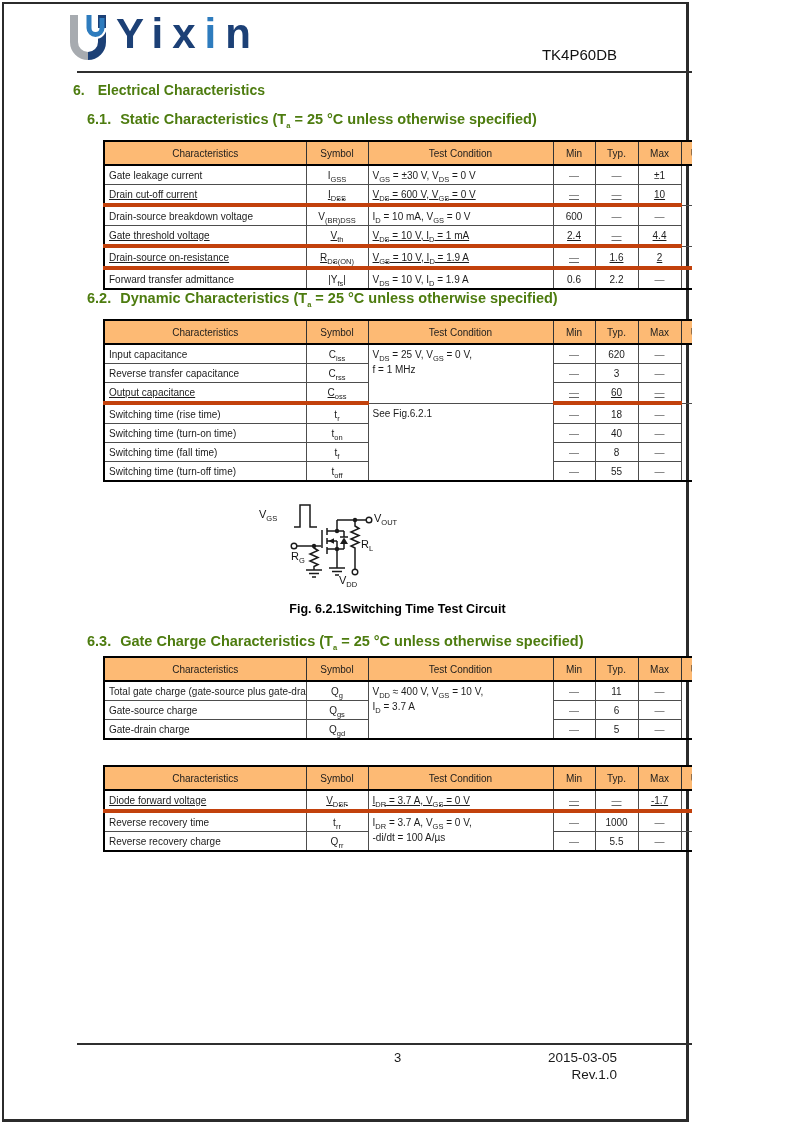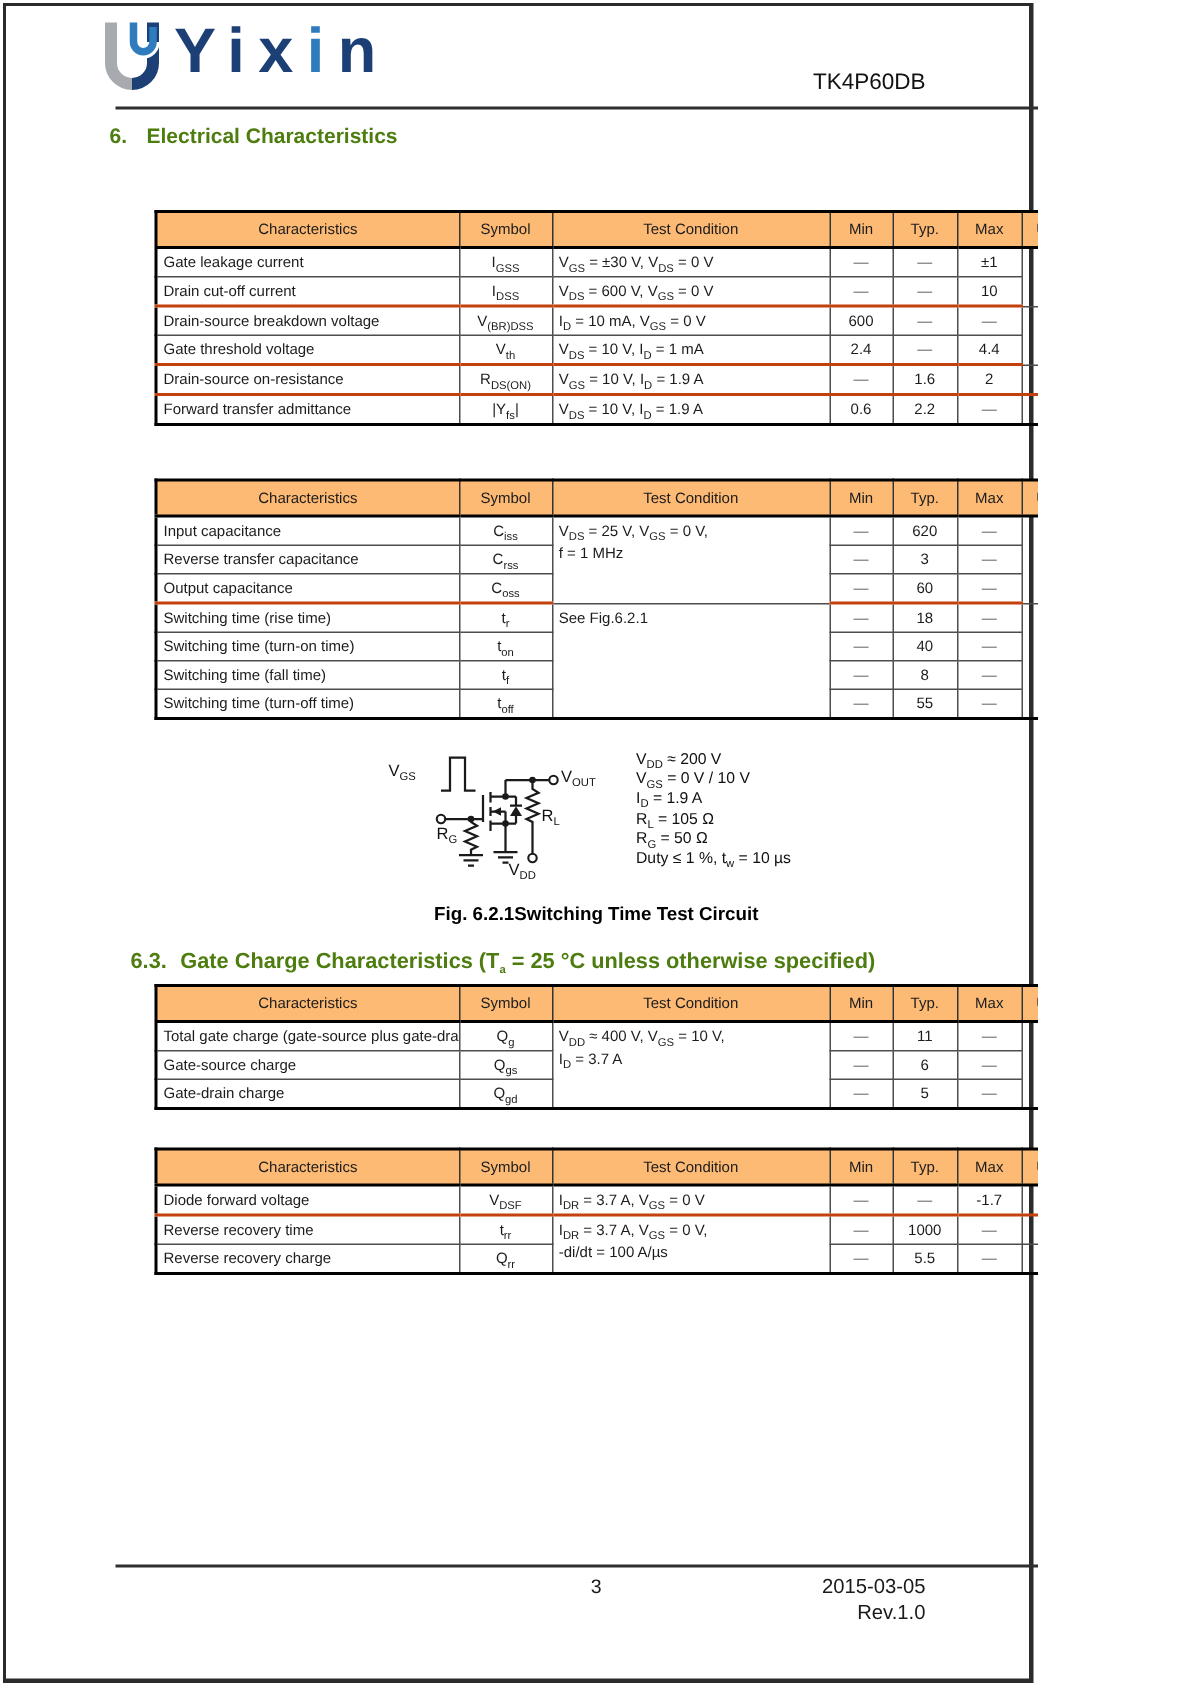--- a/index.html
+++ b/index.html
@@ -40,21 +40,21 @@
   table.spec th{
     background:#fdba74;font-weight:normal;height:22px;
     border:1px solid #333;border-bottom:2px solid #000;text-align:center;padding:0;
   }
   table.spec td{
     border:1px solid #4d4d4d;height:18px;padding:0;vertical-align:middle;
     text-align:center;overflow:hidden;white-space:nowrap;
   }
   table.spec td.left{text-align:left;padding-left:4px;}
   table.spec td.vtop{vertical-align:top;padding-top:2px;line-height:15px;}
-  table.spec tr.sep td{border-bottom:2px solid #c2410c;}
+  table.spec tr.sep td{border-bottom:4px solid #c2410c;text-decoration:underline;}
   table.spec td.dash{color:#666;}
   
   #circuit-svg{position:absolute;left:253px;top:490px;}
   .fig-label{position:absolute;font-size:11px;color:#111;white-space:nowrap;}
   #lbl-vgs{left:259px;top:508px;}
   #lbl-rg{left:291px;top:550px;}
   #lbl-vout{left:374px;top:512px;}
   #lbl-rl{left:361px;top:538px;}
   #lbl-vdd{left:339px;top:574px;}
   .conds{position:absolute;left:424px;top:500px;font-size:10.5px;line-height:13.2px;color:#111;}
@@ -79,20 +79,26 @@
     <path d="M23,3 V16 A6.5,6.5 0 0 0 36,16 V6" fill="none" stroke-width="5" stroke="#2e7cbe"></path>
   </svg>
   <div class="wordmark">
     <span style="color: rgb(28, 64, 118);">Y</span><span style="color: rgb(28, 64, 118);">i</span><span style="color: rgb(28, 64, 118);">x</span><span style="color: rgb(46, 124, 190);">i</span><span style="color: rgb(28, 64, 118);">n</span>
   </div>
   <div class="product">TK4P60DB</div>
   <div class="rule" id="header-rule"></div>
 
   <div class="h2" id="sec-main">
     <span class="num">6.</span><span>Electrical Characteristics</span>
+  </div>
+  <div class="h2 subhead" id="sec-61">
+    <span class="num">6.1.</span><span>Static Characteristics (T<sub>a</sub> = 25 °C unless otherwise specified)</span>
+  </div>
+  <div class="h2 subhead" id="sec-62">
+    <span class="num">6.2.</span><span>Dynamic Characteristics (T<sub>a</sub> = 25 °C unless otherwise specified)</span>
   </div>
   <div class="h2 subhead" id="sec-63">
     <span class="num">6.3.</span><span>Gate Charge Characteristics (T<sub>a</sub> = 25 °C unless otherwise specified)</span>
   </div>
 
   <div class="tablebox" id="t1">
       <table class="spec">
         <colgroup>
           <col class="c0">
           <col class="c1">
@@ -377,28 +383,20 @@
       <circle cx="41" cy="56" r="2.8"></circle>
       <circle cx="116" cy="30" r="2.8"></circle>
       <circle cx="102" cy="82" r="2.8"></circle>
     </g>
   </svg>
   <div class="fig-label" id="lbl-vgs">V<sub>GS</sub></div>
   <div class="fig-label" id="lbl-rg">R<sub>G</sub></div>
   <div class="fig-label" id="lbl-vout">V<sub>OUT</sub></div>
   <div class="fig-label" id="lbl-rl">R<sub>L</sub></div>
   <div class="fig-label" id="lbl-vdd">V<sub>DD</sub></div>
-  <div class="conds">
-    <div>V<sub>DD</sub> ≈ 200 V</div>
-    <div>V<sub>GS</sub> = 0 V / 10 V</div>
-    <div>I<sub>D</sub> = 1.9 A</div>
-    <div>R<sub>L</sub> = 105 Ω</div>
-    <div>R<sub>G</sub> = 50 Ω</div>
-    <div>Duty ≤ 1 %, t<sub>w</sub> = 10 µs</div>
-  </div>
   <div class="fig-caption">
     <span class="cap-num">Fig. 6.2.1</span><span>Switching Time Test Circuit</span>
   </div>
 
   <div class="rule" id="footer-rule"></div>
   <div class="page-num">3</div>
   <div class="foot-date">2015-03-05</div>
   <div class="foot-rev">Rev.1.0</div>
 </div>
 

